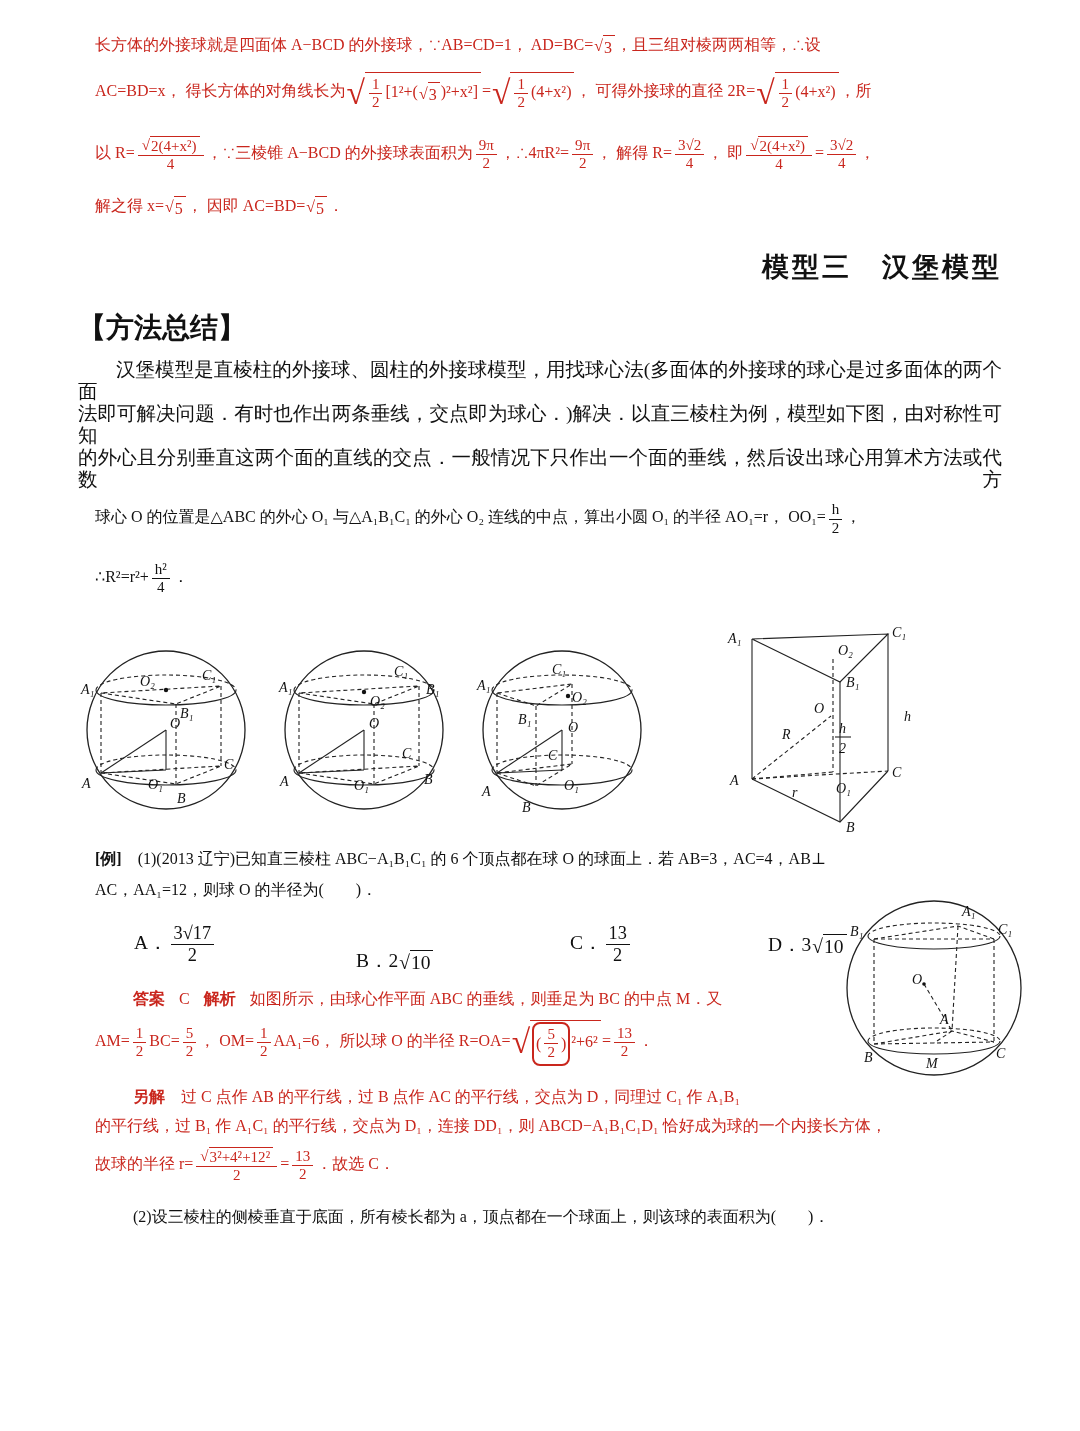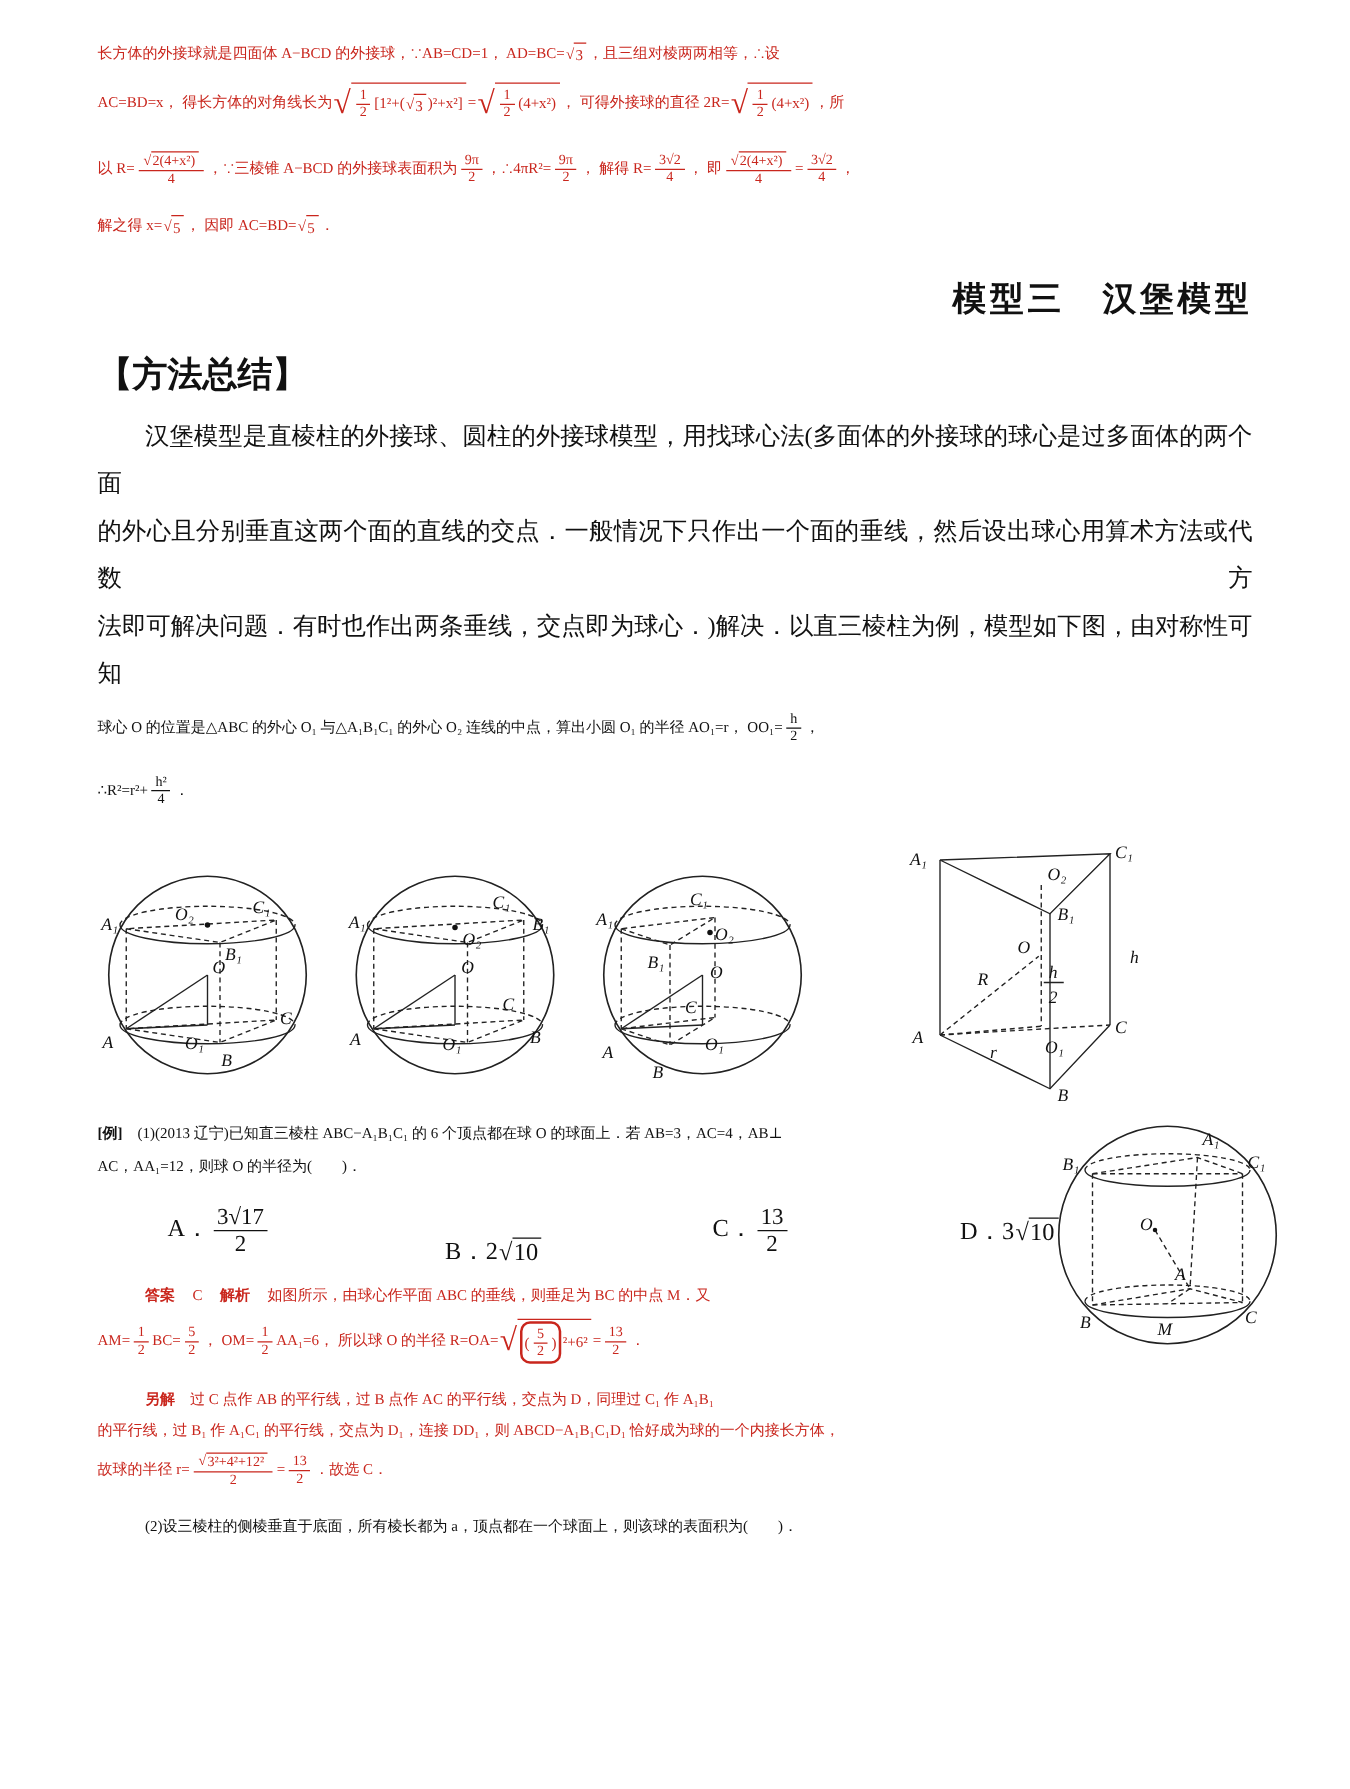--- a/index.html
+++ b/index.html
@@ -2,25 +2,25 @@
 <html><head>
 <meta charset="utf-8">
 <style>
   html,body{margin:0;padding:0;background:#ffffff;}
   body{width:1080px;height:1431px;overflow:hidden;
        font-family:"Liberation Serif","DejaVu Serif",serif;color:#111;}
   .page{position:relative;width:1080px;height:1431px;box-sizing:border-box;
         padding:34px 78px 0 78px;}
   .red{color:#c9261d;}
   b.lbl{font-weight:bold;}
-  .mline{display:block;font-size:12px;line-height:1.35;margin:0 0 14px 0;}
+  .mline{display:block;font-size:16px;line-height:1.35;margin:0 0 14px 17px;}
   .tall-line{margin-bottom:20px;}
   .indent{text-indent:38px;}
   .just{text-align:justify;text-align-last:justify;}
-  .pline{display:block;font-size:19.5px;line-height:38px;margin:0;}
+  .pline{display:block;font-size:19.5px;line-height:22px;margin:0;}
   .title{font-size:27px;font-weight:bold;text-align:right;letter-spacing:3px;
          margin:30px 0 24px 0;font-family:"Liberation Sans","DejaVu Sans",sans-serif;}
   .hdr{font-size:28px;font-weight:bold;margin:6px 0 12px 0;
        font-family:"Liberation Sans","DejaVu Sans",sans-serif;}
   
   .frac{display:inline-flex;flex-direction:column;align-items:center;
         vertical-align:middle;margin:2px 3px;line-height:1.15;font-size:0.94em;}
   .frac .num{border-bottom:1.4px solid currentColor;padding:0 3px;}
   .frac .den{padding:0 3px;}
   .sqrt{display:inline-flex;align-items:center;vertical-align:middle;margin:0 1px;}
@@ -108,22 +108,22 @@
         </span>， 因即 AC=BD=<span class="sqrt">
           <span class="rsign">√</span>
           <span class="rad">5</span>
         </span>．</div>
   </section>
 
   <h1 class="title">模型三　汉堡模型</h1>
 
   <div class="hdr">【方法总结】</div>
   <div class="pline indent just">汉堡模型是直棱柱的外接球、圆柱的外接球模型，用找球心法(多面体的外接球的球心是过多面体的两个面</div>
+  <div class="pline just">法即可解决问题．有时也作出两条垂线，交点即为球心．)解决．以直三棱柱为例，模型如下图，由对称性可知</div>
   <div class="pline just">的外心且分别垂直这两个面的直线的交点．一般情况下只作出一个面的垂线，然后设出球心用算术方法或代数方</div>
-  <div class="pline just">法即可解决问题．有时也作出两条垂线，交点即为球心．)解决．以直三棱柱为例，模型如下图，由对称性可知</div>
   <div class="mline tall-line" style="margin-top:8px">球心 O 的位置是△ABC 的外心 O₁ 与△A₁B₁C₁ 的外心 O₂ 连线的中点，算出小圆 O₁ 的半径 AO₁=r， OO₁=<span class="frac">
         <span class="num">h</span>
         <span class="den">2</span>
       </span>，</div>
   <div class="mline tall-line">∴R²=r²+<span class="frac">
         <span class="num">h²</span>
         <span class="den">4</span>
       </span>．</div>
 
   <div class="figrow">

